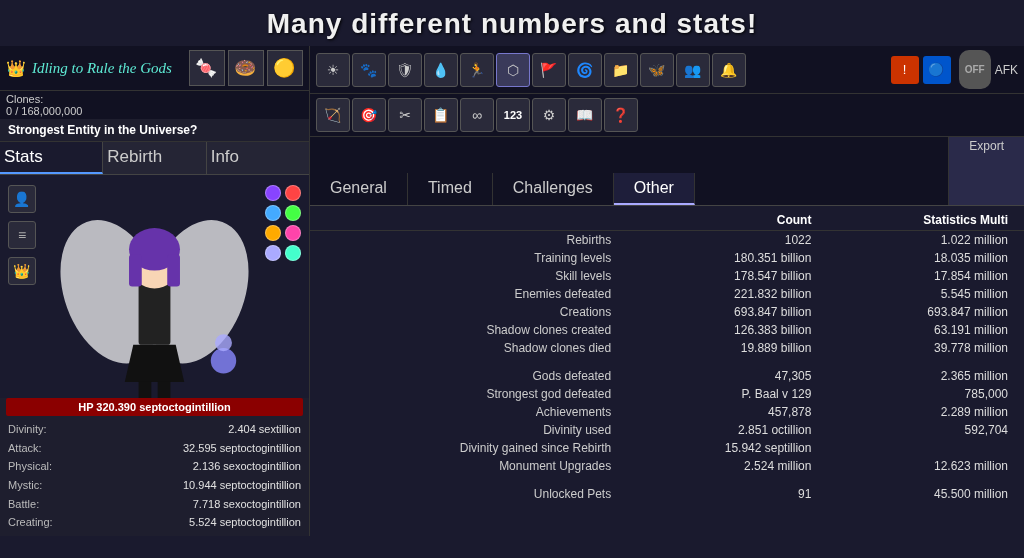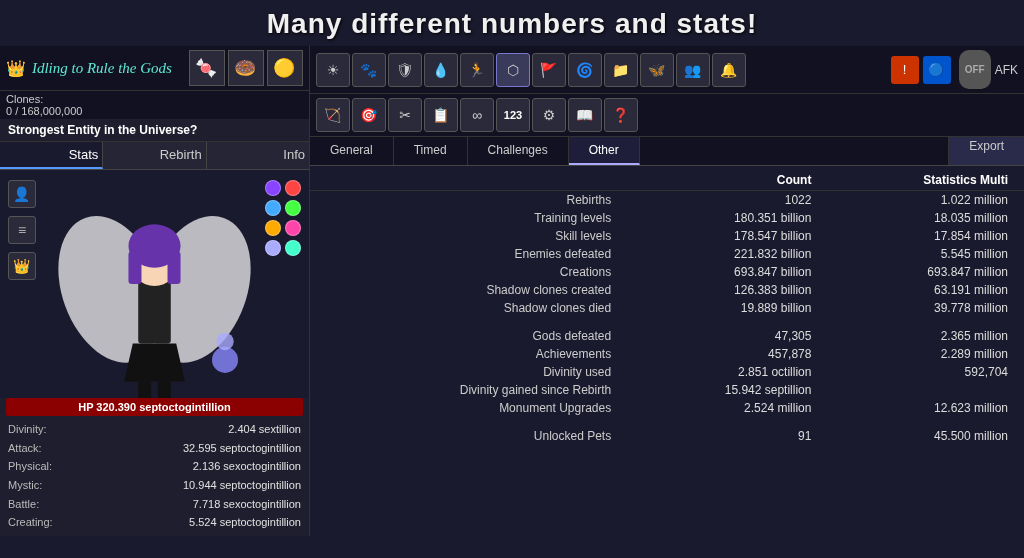--- a/index.html
+++ b/index.html
@@ -90,24 +90,24 @@
       background: #1e1e2e;
       border-bottom: 1px solid #333;
     }
 
     .left-tabs {
       display: flex;
       border-bottom: 1px solid #444;
     }
     .left-tab {
       flex: 1;
-      text-align: right;
+      text-align: left;
       padding: 5px 4px;
       cursor: pointer;
-      font-size: 13px;
+      font-size: 17px;
       background: #252535;
       border-right: 1px solid #444;
       color: #ccc;
     }
     .left-tab:last-child { border-right: none; }
     .left-tab.active {
       background: #1a1a2e;
       color: #fff;
       border-bottom: 2px solid #5599ff;
     }
@@ -270,22 +270,23 @@
     
     .stats-tabs {
       display: flex;
       background: #111122;
       border-bottom: 1px solid #444;
     }
     .stats-tab {
       padding: 6px 20px;
       cursor: pointer;
       color: #ccc;
-      font-size: 12px;
+      font-size: 16px;
       border-right: 1px solid #333;
+      margin-top: 36px;
     }
     .stats-tab.active {
       background: #1e1e3a;
       color: #fff;
       border-bottom: 2px solid #aaaaff;
     }
     .stats-tab-export {
       margin-left: auto;
       padding: 2px 20px;
       cursor: pointer;
@@ -525,20 +526,25 @@
             </tr>
             <tr class="section-gap">
               <td colspan="3"></td>
             </tr>
             <tr>
               <td>Gods defeated</td>
               <td>47,305</td>
               <td>2.365 million</td>
             </tr>
             <tr>
+              <td>Strongest god defeated</td>
+              <td>P. Baal v 129</td>
+              <td>785,000</td>
+            </tr>
+            <tr>
               <td>Achievements</td>
               <td>457,878</td>
               <td>2.289 million</td>
             </tr>
             <tr>
               <td>Divinity used</td>
               <td>2.851 octillion</td>
               <td>592,704</td>
             </tr>
             <tr>

